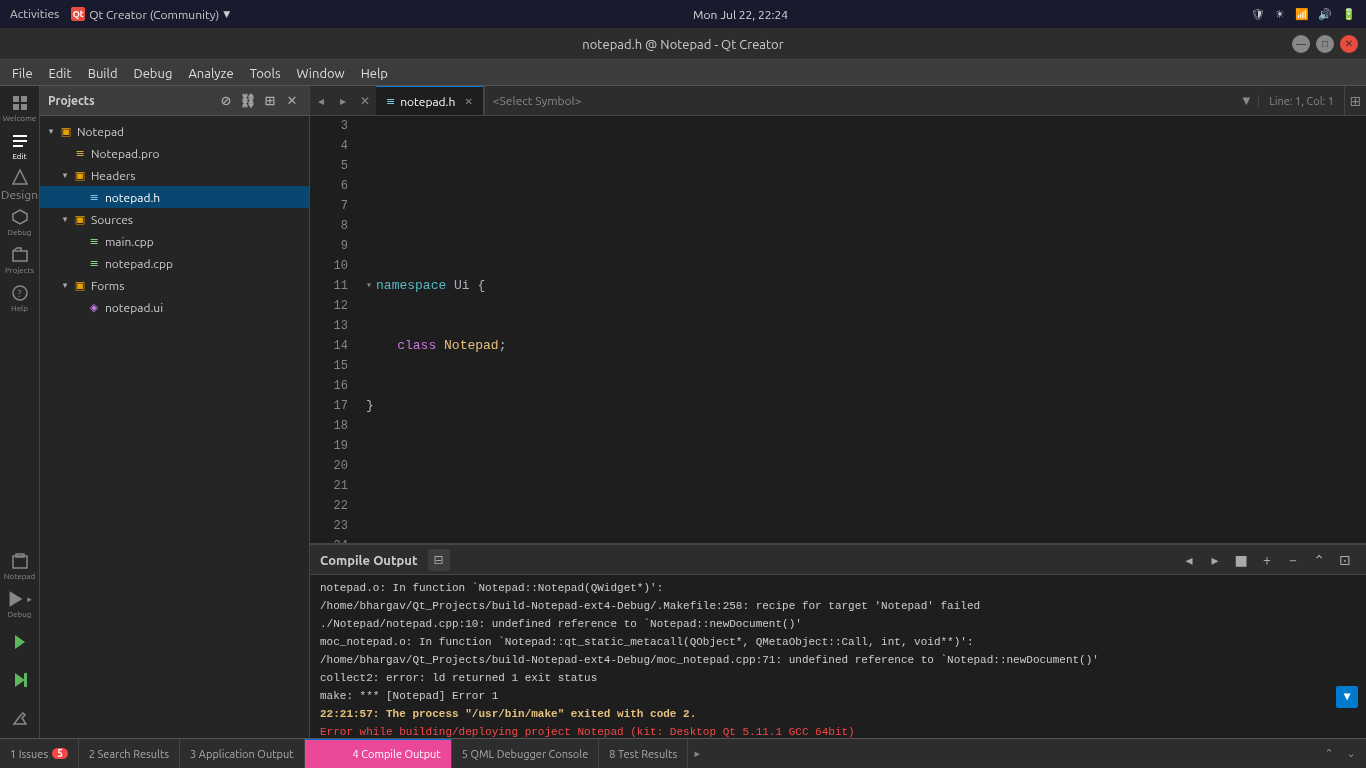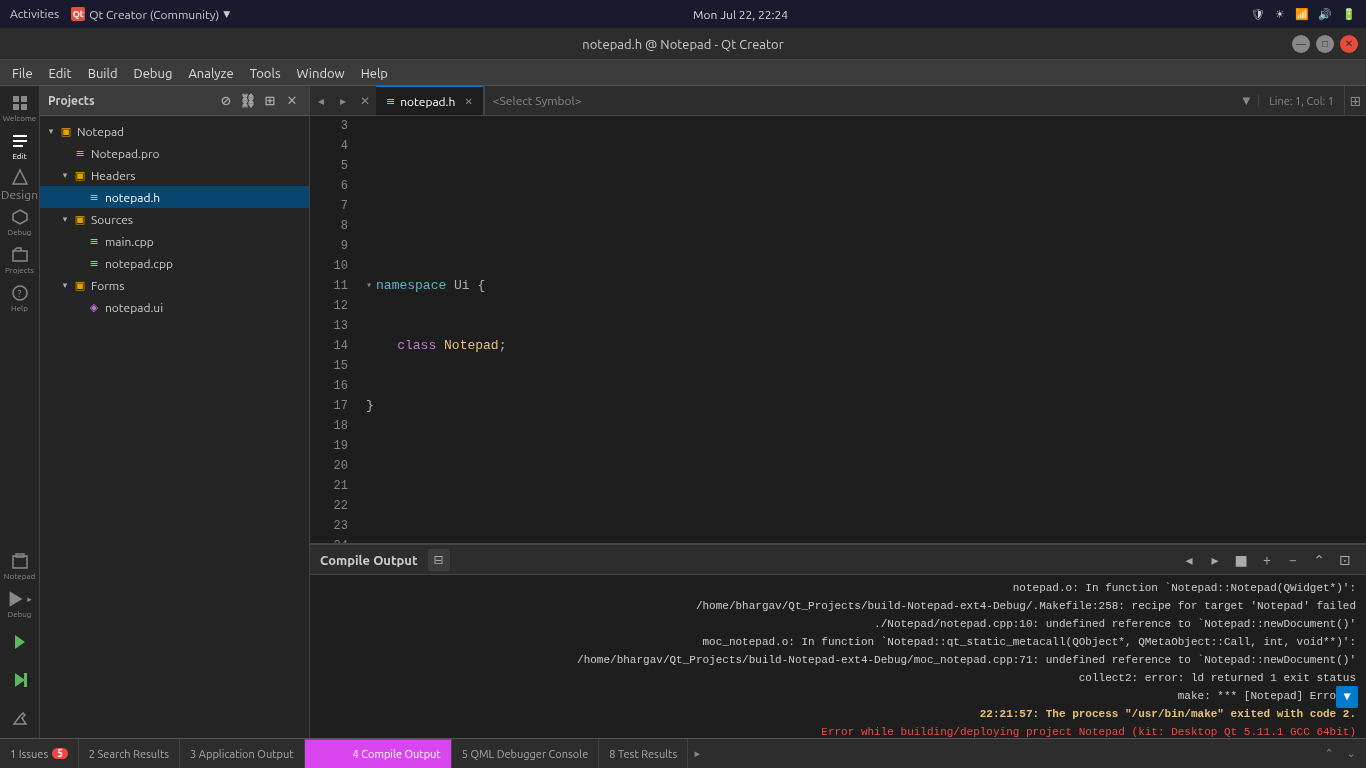--- a/index.html
+++ b/index.html
@@ -367,21 +367,20 @@
       border-radius: 2px;
     }
     .compile-body {
       flex: 1;
       overflow-y: auto;
       padding: 4px 10px;
       font-family: 'Courier New', monospace;
       font-size: 11px;
       line-height: 18px;
       position: relative;
-      text-align: right;
     }
     .compile-line { color: #ccc; }
     .compile-error { color: #f44747; }
     .compile-bold { color: #e5c07b; font-weight: bold; }
 
     .compile-scroll-btn {
       position: absolute;
       right: 8px;
       bottom: 30px;
       width: 22px;
@@ -409,21 +408,21 @@
       display: flex;
       align-items: center;
       padding: 0 10px;
       cursor: pointer;
       font-size: 11px;
       color: #aaa;
       border-right: 1px solid #444;
       white-space: nowrap;
       gap: 4px;
     }
-    .bottom-tab.active { color: #fff; border-top: 1px solid #0078d7; background: #d946ef; padding-left: 48px; }
+    .bottom-tab.active { color: #fff; border-top: 1px solid #0078d7; background: #ec4899; padding-left: 48px; }
     .badge {
       background: #e5c07b;
       color: #1e1e1e;
       border-radius: 8px;
       padding: 0 5px;
       font-size: 10px;
       font-weight: bold;
     }
     .badge.error { background: #f44747; color: white; }
 

